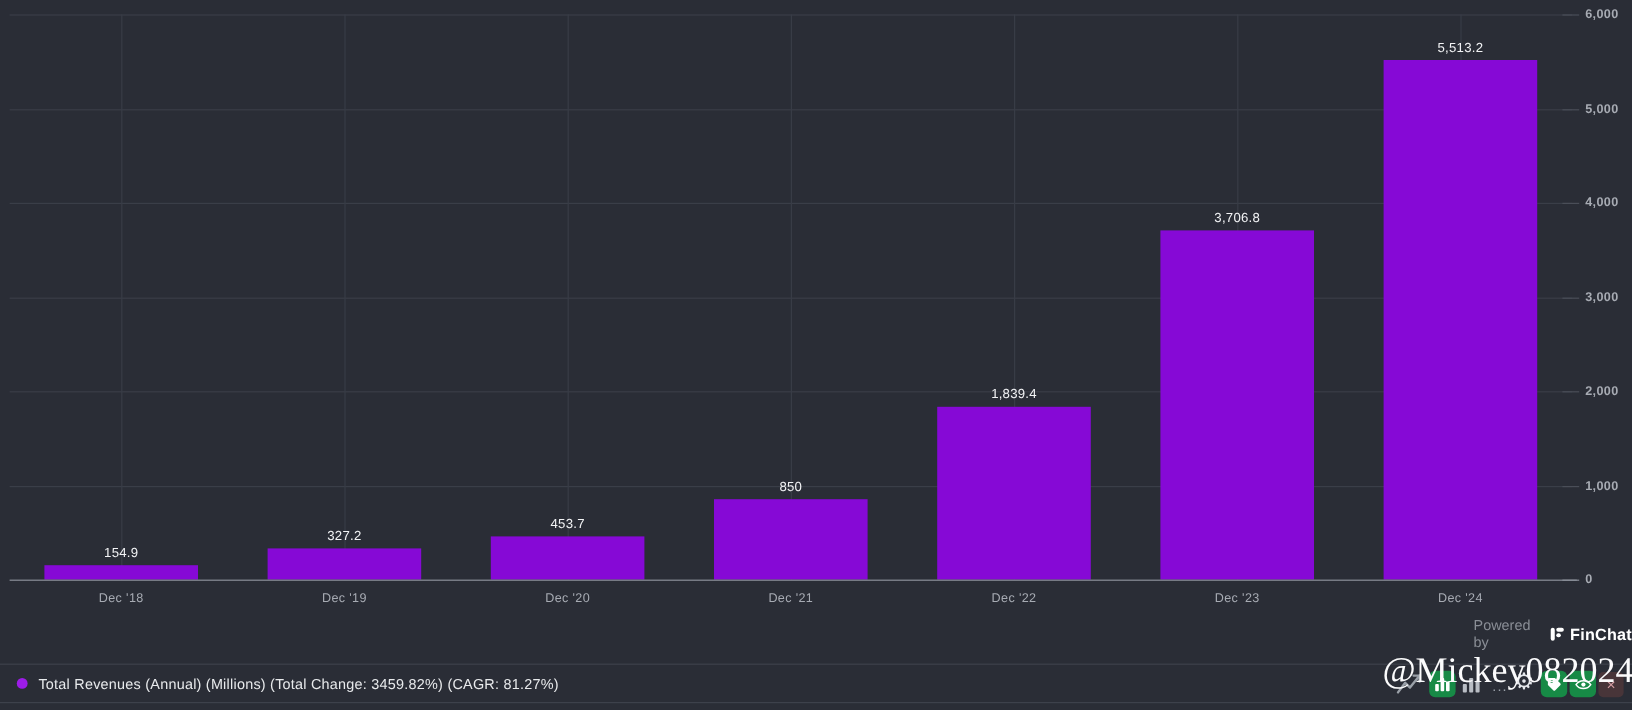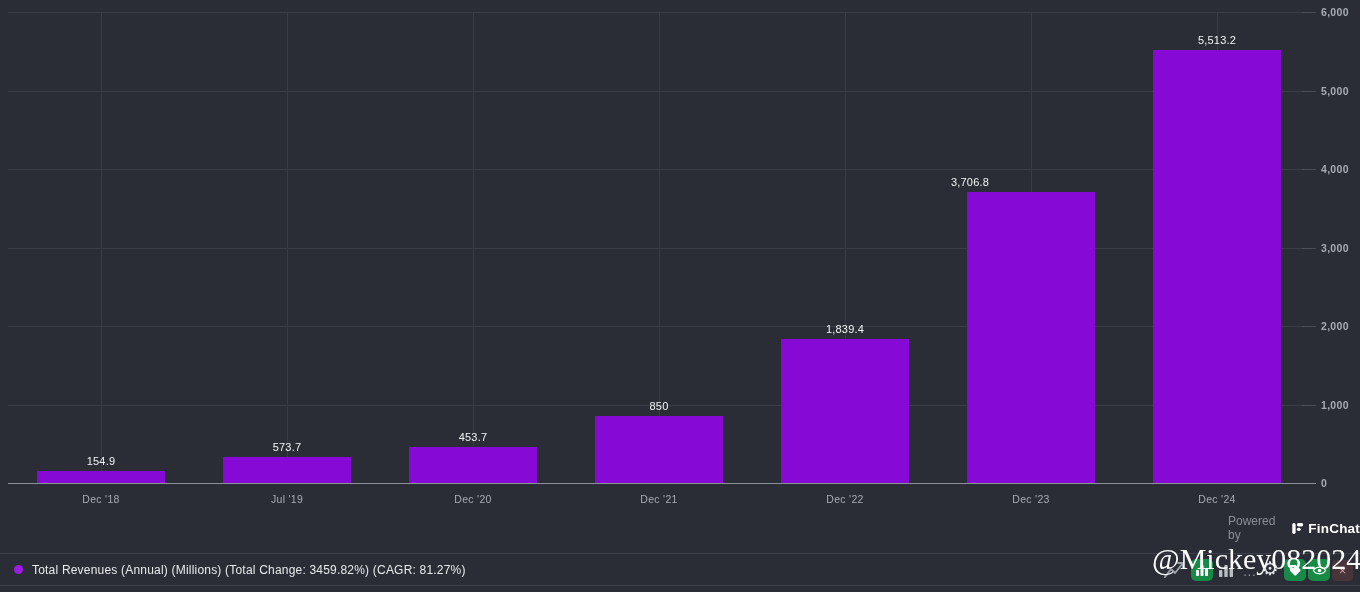--- a/index.html
+++ b/index.html
@@ -76,37 +76,37 @@
       <div class="ytick-label" style="top: 90.5px;">5,000</div>
       <div class="hgrid" style="top: 12px;"></div>
       <div class="ytick-mark" style="top: 12px;"></div>
       <div class="ytick-label" style="top: 12px;">6,000</div>
       <div class="vgrid" style="left: 101px;"></div>
       <div class="bar" style="left: 37px; top: 470.84px; height: 12.1596px; background: rgb(134, 9, 214);"></div>
       <div class="bar-label" style="left: 101px; top: 454.84px;">154.9</div>
       <div class="xcat-label" style="left: 101px;">Dec '18</div>
       <div class="vgrid" style="left: 287px;"></div>
       <div class="bar" style="left: 223px; top: 457.315px; height: 25.6852px; background: rgb(134, 9, 214);"></div>
-      <div class="bar-label" style="left: 287px; top: 441.315px;">573.7</div>
-      <div class="xcat-label" style="left: 287px;">Jul '19</div>
+      <div class="bar-label" style="left: 287px; top: 441.315px;">327.2</div>
+      <div class="xcat-label" style="left: 287px;">Dec '19</div>
       <div class="vgrid" style="left: 473px;"></div>
       <div class="bar" style="left: 409px; top: 447.385px; height: 35.6155px; background: rgb(134, 9, 214);"></div>
       <div class="bar-label" style="left: 473px; top: 431.385px;">453.7</div>
       <div class="xcat-label" style="left: 473px;">Dec '20</div>
       <div class="vgrid" style="left: 659px;"></div>
       <div class="bar" style="left: 595px; top: 416.275px; height: 66.725px; background: rgb(134, 9, 214);"></div>
       <div class="bar-label" style="left: 659px; top: 400.275px;">850</div>
       <div class="xcat-label" style="left: 659px;">Dec '21</div>
       <div class="vgrid" style="left: 845px;"></div>
       <div class="bar" style="left: 781px; top: 338.607px; height: 144.393px; background: rgb(134, 9, 214);"></div>
       <div class="bar-label" style="left: 845px; top: 322.607px;">1,839.4</div>
       <div class="xcat-label" style="left: 845px; text-align: center;">Dec '22</div>
       <div class="vgrid" style="left: 1031px;"></div>
       <div class="bar" style="left: 967px; top: 192.016px; height: 290.984px; background: rgb(134, 9, 214);"></div>
-      <div class="bar-label" style="left: 970px; top: 176.016px;">3,706.8</div>
+      <div class="bar-label" style="left: 1031px; top: 176.016px;">3,706.8</div>
       <div class="xcat-label" style="left: 1031px;">Dec '23</div>
       <div class="vgrid" style="left: 1217px;"></div>
       <div class="bar" style="left: 1153px; top: 50.2138px; height: 432.786px; background: rgb(134, 9, 214);"></div>
       <div class="bar-label" style="left: 1217px; top: 34.2138px;">5,513.2</div>
       <div class="xcat-label" style="left: 1217px;">Dec '24</div>
       <div class="xaxis-line"></div>
     </div>
 
   <div class="divider" style="top:553px"></div>
   <div id="legend-row">

